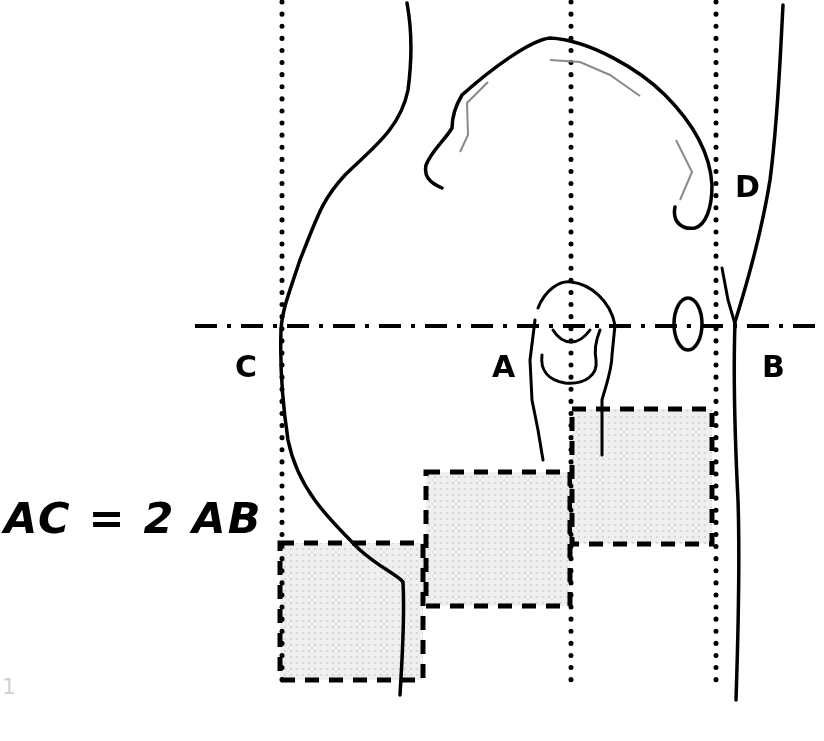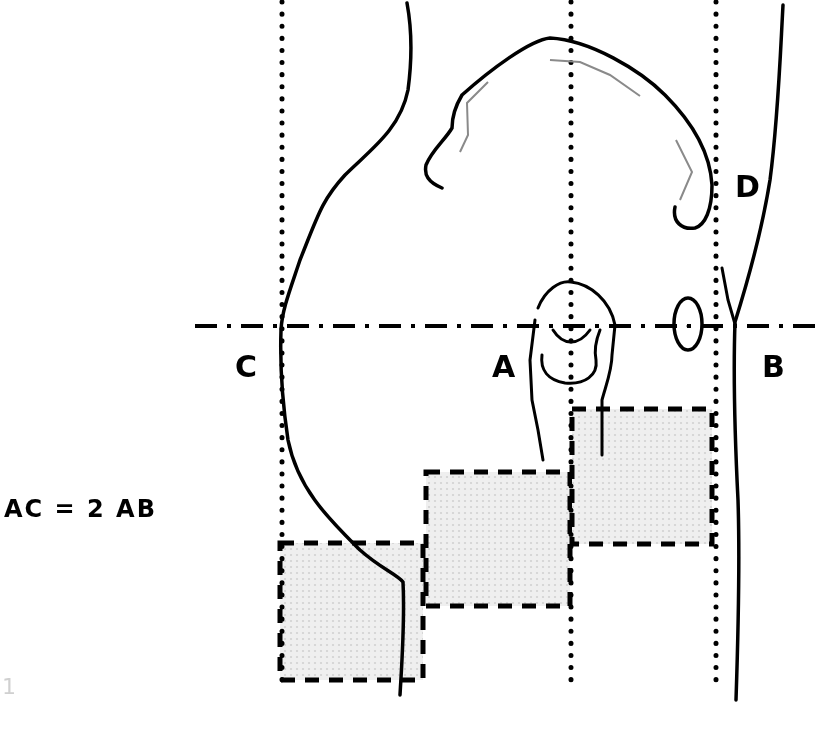--- a/index.html
+++ b/index.html
@@ -1,20 +1,20 @@
 <!DOCTYPE html>
 <html><head>
 <meta charset="utf-8">
 <style>
   html, body { margin: 0; padding: 0; background: #ffffff; }
   .canvas { position: relative; width: 824px; height: 741px; overflow: hidden; background: #ffffff; }
   svg { position: absolute; left: 0; top: 0; }
   .lbl { position: absolute; font-family: "DejaVu Sans", sans-serif; font-weight: bold; color: #000; line-height: 1; }
   .pt { font-size: 30px; }
-  .eq { font-size: 24px; letter-spacing: 2px; }
+  .eq { font-size: 43px; letter-spacing: 2px; font-style: italic; }
   .fig { font-size: 22px; color: #d0d0d0; font-weight: normal; }
 </style>
 </head>
 <body>
 
 <div class="canvas">
   <svg width="824" height="741" viewBox="0 0 824 741">
     <defs>
       <pattern id="dotfill" width="6" height="6" patternUnits="userSpaceOnUse">
         <rect width="6" height="6" fill="#efefef"></rect>

